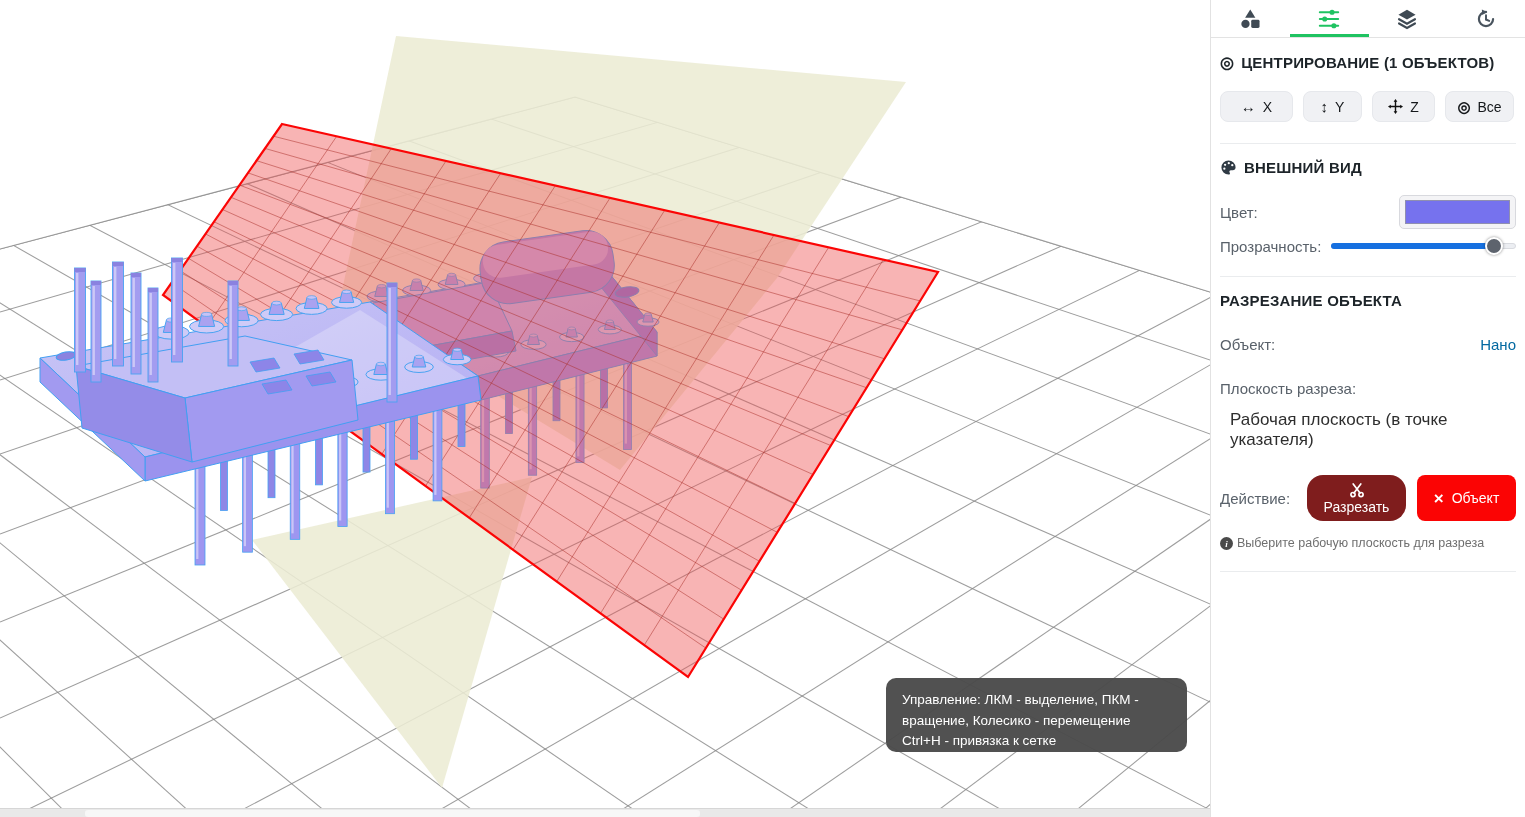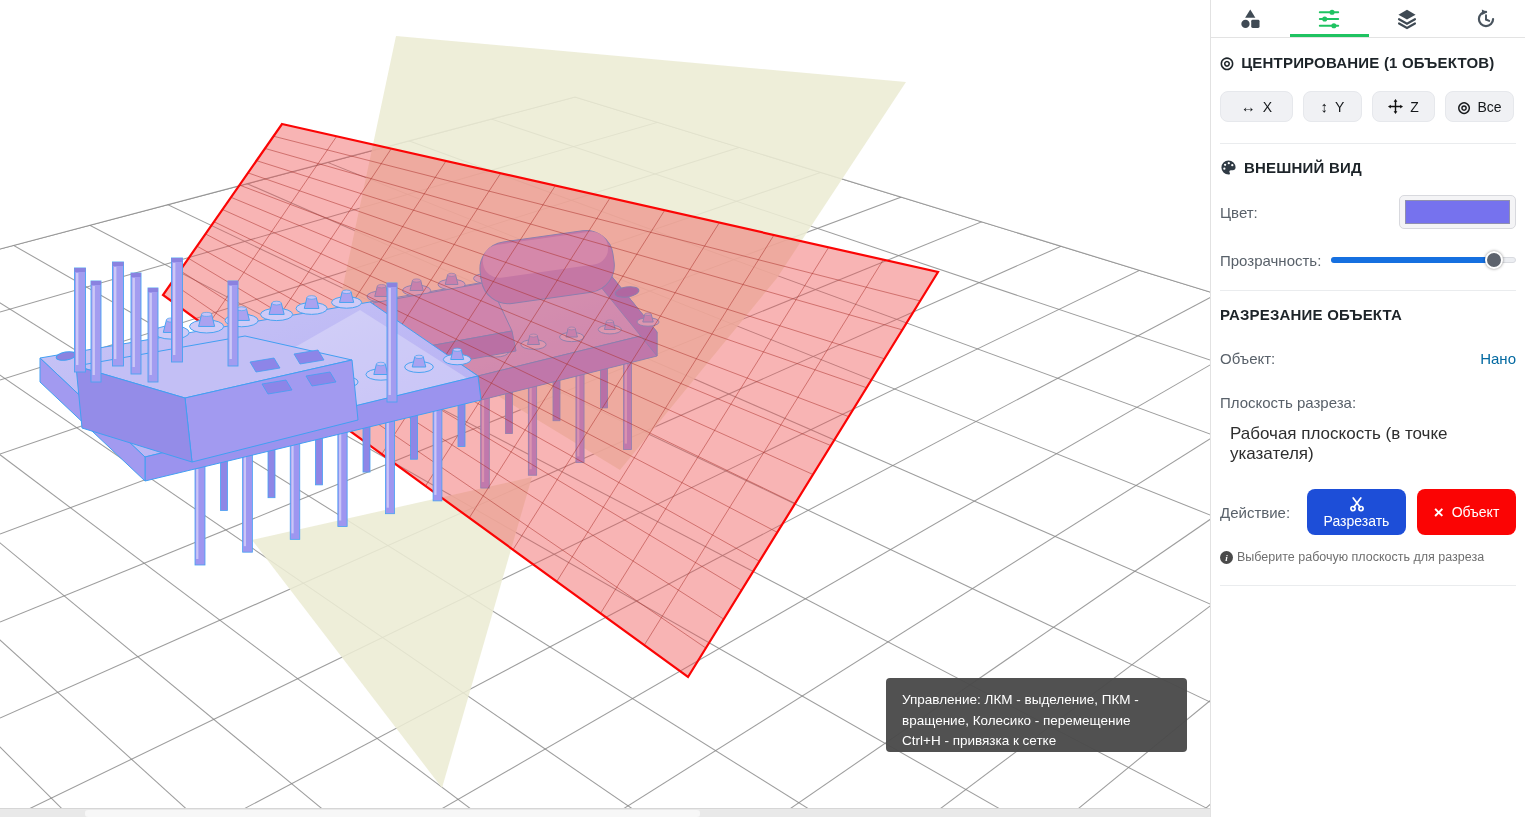--- a/index.html
+++ b/index.html
@@ -5,21 +5,21 @@
   * { margin:0; padding:0; box-sizing:border-box; }
   html,body { width:1525px; height:817px; overflow:hidden; background:#fff;
     font-family:"Liberation Sans", sans-serif; }
   .app { position:relative; width:1525px; height:817px; display:flex; }
 
   
   .viewport { position:relative; width:1210px; height:817px; background:#ffffff; overflow:hidden; }
   .viewport svg { position:absolute; left:0; top:0; }
 
   .tooltip { position:absolute; left:886px; top:678px; width:301px; height:74px;
-    background:rgba(74,74,74,.96); border-radius:4px; color:#fff;
+    background:rgba(74,74,74,.96); border-radius:10px; color:#fff;
     font-size:13.5px; line-height:1.52; padding:12px 16px; }
 
   .hscroll { position:absolute; left:0; bottom:0; width:1210px; height:9px;
     background:#e9e9e9; border-top:1px solid #d6d6d6; }
   .hscroll .thumb { position:absolute; left:85px; top:1px; height:7px; width:615px;
     background:#f7f7f7; border-radius:3px; }
 
   
   .panel { width:315px; height:817px; background:#fff; border-left:1px solid #e2e2e2;
     color:#212529; }
@@ -41,36 +41,36 @@
 
   hr.div { border:none; border-top:1px solid #eaecee; margin:21px 0 0 0; }
 
   .row { display:flex; align-items:center; }
   .lbl { font-size:15px; color:#59616a; }
   .color-row { margin-top:17px; height:38px;gap:40px; }
   .swatch-wrap { margin-left:auto; width:117px; height:34px; background:#f4f4f6;
     border:1px solid #d8d9de; border-radius:5px; padding:4px 5px; cursor:pointer; }
   .swatch { width:100%; height:100%; border:1px solid #8f8fb0; }
 
-  .op-row { margin-top:20px; }
+  .op-row { margin-top:6px; }
   .slider { position:relative; margin-left:10px; flex:1; height:18px; cursor:pointer; }
   .slider .track { position:absolute; left:0; right:0; top:6px; height:6px;
     background:#eceef2; border:1px solid #d9dbe0; border-radius:3px; }
   .slider .fill { position:absolute; left:0; top:6px; height:6px; background:#1670e0; border-radius:3px; }
   .slider .thumb { position:absolute; top:0; width:18px; height:18px; border-radius:50%;
     background:#5d636d; border:2.5px solid #fff; box-shadow:0 0 3px rgba(0,0,0,.45); }
 
   .obj-row { margin-top:27px;gap:24px; }
   .val { margin-left:auto; font-size:15px; color:#0369a1;text-align:right; }
   .plane-lbl { margin-top:27px; }
   .plane-val { margin-top:13px; padding-left:10px; font-size:17px; color:#2e2e2e; }
 
   .action-row { margin-top:25px; display:flex; align-items:center;gap:15px; }
   .abtns { margin-left:auto; display:flex; gap:11px; }
-  .cutbtn { width:99px; height:46px; background:#1d4ed8; border:none; border-radius:8px;
+  .cutbtn { width:99px; height:46px; background:#7f1d1d; border:none; border-radius:16px;
     color:#fff; display:flex; flex-direction:column; align-items:center; justify-content:center;
     gap:1px; font-size:14px; cursor:pointer; font-family:inherit; }
   .cancelbtn { width:99px; height:46px; background:#fb0404; border:none; border-radius:8px;
     color:#fff; display:flex; align-items:center; justify-content:center; gap:8px;
     font-size:14px; cursor:pointer; font-family:inherit; }
   .cancelbtn .x { font-size:17px; font-weight:700; line-height:1; }
 
   .hint { margin-top:15px; display:flex; gap:4px; font-size:12.5px; color:#6f6f6f; align-items:flex-start; }
   .info-dot { flex:0 0 auto; width:13px; height:13px; border-radius:50%; background:#4a4a4a; color:#fff;
     font-size:9px; font-weight:700; display:flex; align-items:center; justify-content:center;

